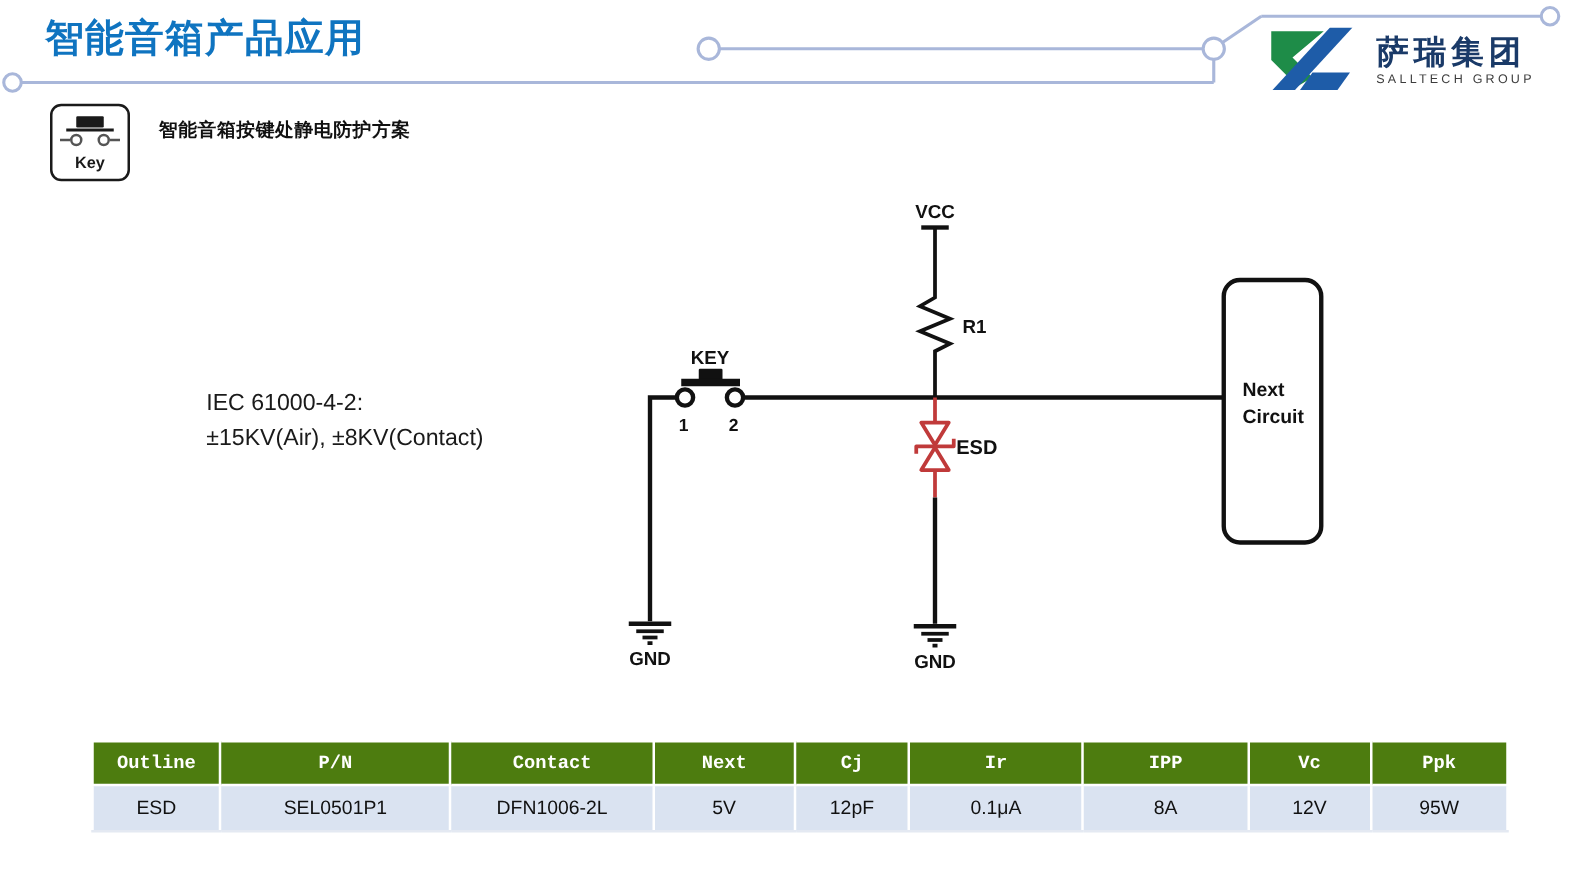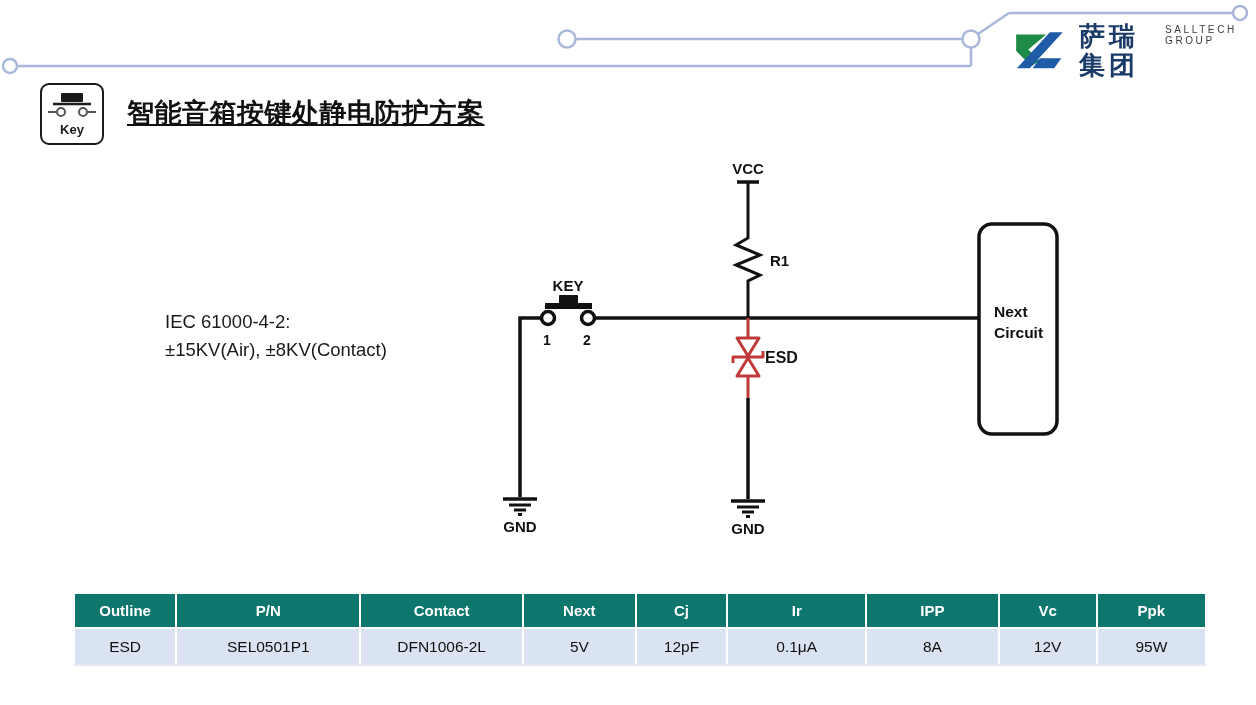--- a/index.html
+++ b/index.html
@@ -5,39 +5,39 @@
   * { margin:0; padding:0; box-sizing:border-box; }
   html,body { background:#fff; }
   body { font-family:"Liberation Sans", sans-serif; }
   .slide { position:relative; width:1256px; height:705px; background:#fff; overflow:hidden; }
 
   
   .page-title { position:absolute; left:36px; top:10px; font-size:31px; font-weight:bold; color:#0f74c0; letter-spacing:1px; }
   .decor-svg { position:absolute; left:0; top:0; width:1256px; height:90px; }
 
   .logo { position:absolute; left:1014px; top:22px; display:flex; align-items:center; gap:9px; }
-  .logo-text { display:flex; flex-direction:row; }
+  .logo-text { display:flex; flex-direction:column; }
   .logo-cn { font-size:26px; font-weight:bold; color:#1a3a68; letter-spacing:4px; line-height:1.1; }
   .logo-en { font-size:10px; color:#3c3c3c; letter-spacing:2.6px; margin-top:2px; }
 
   
   .key-box { position:absolute; left:40px; top:83px; width:64px; height:62px; border:2px solid #1a1a1a; border-radius:9px; background:#fff; }
-  .subtitle { position:absolute; left:127px; top:95px; font-size:27px; font-weight:bold; color:#111; letter-spacing:0.5px;text-decoration:underline; }
+  .subtitle { position:absolute; left:127px; top:95px; font-size:15px; font-weight:bold; color:#111; letter-spacing:0.5px; }
 
   
   .circuit-svg { position:absolute; left:0; top:140px; width:1256px; height:420px; }
   .wire { stroke:#111; stroke-width:3.5; fill:none; }
   .wire-thin { stroke:#111; stroke-width:3; fill:none; }
   .red-wire { stroke:#c03a3a; stroke-width:3; fill:none; }
   .sym-label { font-family:"Liberation Sans",sans-serif; font-weight:bold; fill:#111; }
   .iec-text { font-family:"Liberation Sans",sans-serif; font-size:18.5px; fill:#1a1a1a; }
 
   
   .spec-table { position:absolute; left:73px; top:592px; width:1134px; border-collapse:collapse; table-layout:fixed; }
-  .spec-table th { background:#0f766e; color:#fff; font-size:15px; font-weight:bold; height:35px; border:2px solid #fff; text-align:center; vertical-align:middle; }
+  .spec-table th { background:#4d7c0f; color:#fff; font-size:15px; font-weight:bold; height:35px; border:2px solid #fff; text-align:center; vertical-align:middle;font-family:Liberation Mono, monospace; }
   .spec-table td { background:#dae3f1; color:#111; font-size:15.5px; height:37px; border:2px solid #fff; border-bottom:2px solid #e4e9f2; text-align:center; vertical-align:middle; }
 </style>
 </head>
 <body>
 
 <div class="slide">
 
   <svg class="decor-svg" viewBox="0 0 1256 90">
     <g stroke="#a9b7da" stroke-width="2.5" fill="none">
       <line x1="17" y1="66" x2="971" y2="66"></line>
@@ -45,20 +45,21 @@
       <line x1="576" y1="39" x2="962" y2="39"></line>
       <line x1="978" y1="34" x2="1009" y2="13"></line>
       <line x1="1009" y1="13" x2="1233" y2="13"></line>
       <circle cx="10" cy="66" r="7" fill="#fff"></circle>
       <circle cx="567" cy="39" r="8.5" fill="#fff"></circle>
       <circle cx="971" cy="39" r="8.5" fill="#fff"></circle>
       <circle cx="1240" cy="13" r="7" fill="#fff"></circle>
     </g>
   </svg>
 
+  <h1 class="page-title">智能音箱产品应用</h1>
 
   <div class="logo">
     <svg width="78" height="52" viewBox="0 0 78 52">
       <polygon points="3,3 45,3 20,24 36,40 24,47 3,26" fill="#1e8c48"></polygon>
       <polygon points="50,0 68,0 22,50 4,50" fill="#1e5ca8"></polygon>
       <polygon points="36,36 66,36 56,50 26,50" fill="#1e5ca8"></polygon>
     </svg>
     <div class="logo-text">
       <span class="logo-cn">萨瑞集团</span>
       <span class="logo-en">SALLTECH GROUP</span>

